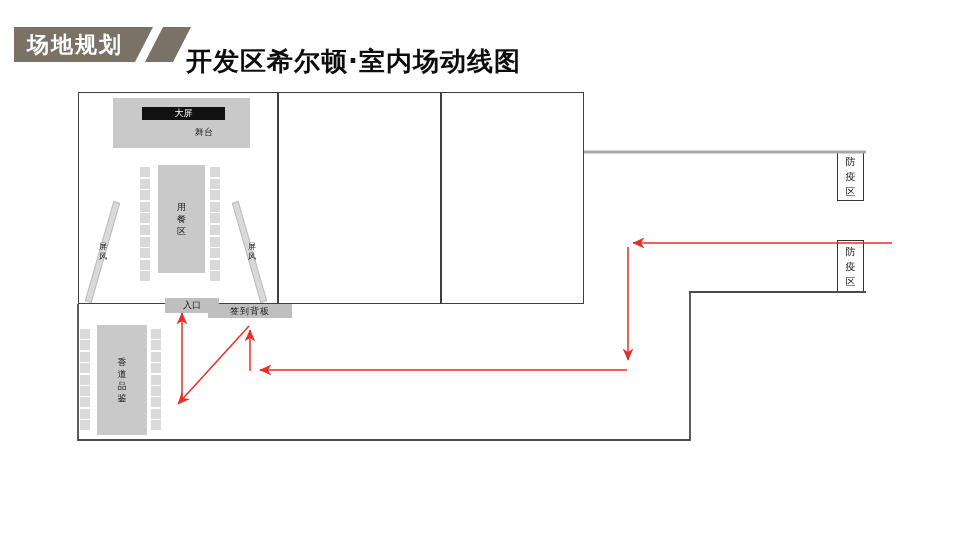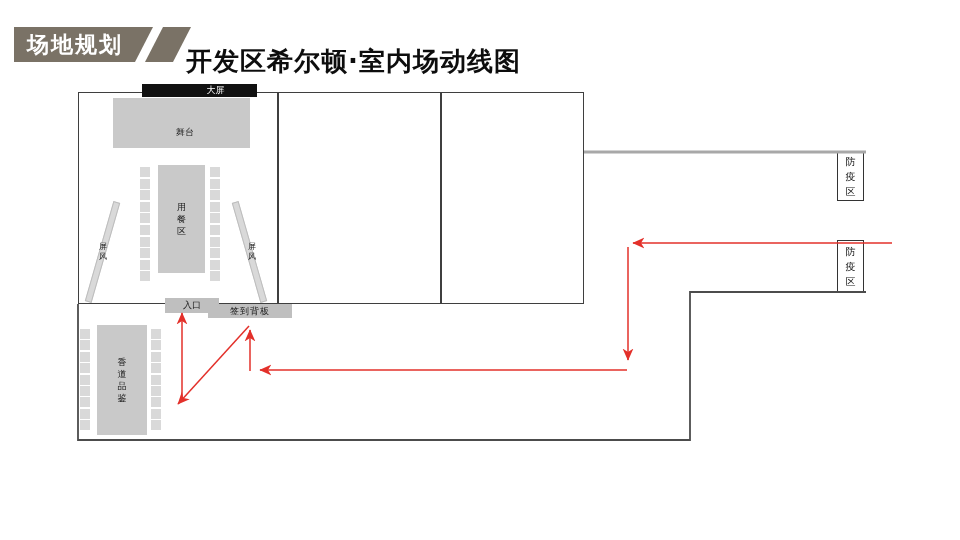--- a/index.html
+++ b/index.html
@@ -18,23 +18,23 @@
     font-size:22px;font-weight:bold;letter-spacing:2px;}
   #page-title{left:186px;top:44px;font-size:26px;font-weight:bold;color:#0d0d0d;letter-spacing:1px;}
 
   
   #hall{left:78px;top:92px;width:506px;height:212px;border:1.5px solid #3f3f3f;box-sizing:border-box;}
   .divider{width:1.5px;top:92px;height:212px;background:#3f3f3f;}
   #divider-1{left:277px;} #divider-2{left:440px;}
 
   .grayrect{background:var(--shape-gray,#c9c9c9);}
   #stage{left:113px;top:98px;width:137px;height:50px;}
-  #stage-label{left:113px;top:126px;width:144px;text-align:center;font-size:9px;color:#1a1a1a;}
-  #bigscreen{left:142px;top:84px;width:83px;height:13px;background:#111;color:#fff;
-    font-size:9px;text-align:center;line-height:13px;padding-left:32px;}
+  #stage-label{left:113px;top:126px;width:144px;text-align:center;font-size:9px;color:#1a1a1a;padding-left:19px;}
+  #bigscreen{left:142px;top:107px;width:83px;height:13px;background:#111;color:#fff;
+    font-size:9px;text-align:center;line-height:13px;}
 
   .vflex{display:flex;align-items:center;justify-content:center;}
   .vtext div{line-height:12px;font-size:9px;color:#1a1a1a;text-align:center;}
   #dining{left:158px;top:165px;width:47px;height:108px;}
   #tea{left:97px;top:325px;width:50px;height:110px;}
 
   .chair-col{display:flex;flex-direction:column;}
   #dining-chairs-left{left:140px;top:167px;gap:1.6px;}
   #dining-chairs-right{left:210px;top:167px;gap:1.6px;}
   #tea-chairs-left{left:80px;top:329px;gap:1.4px;}

